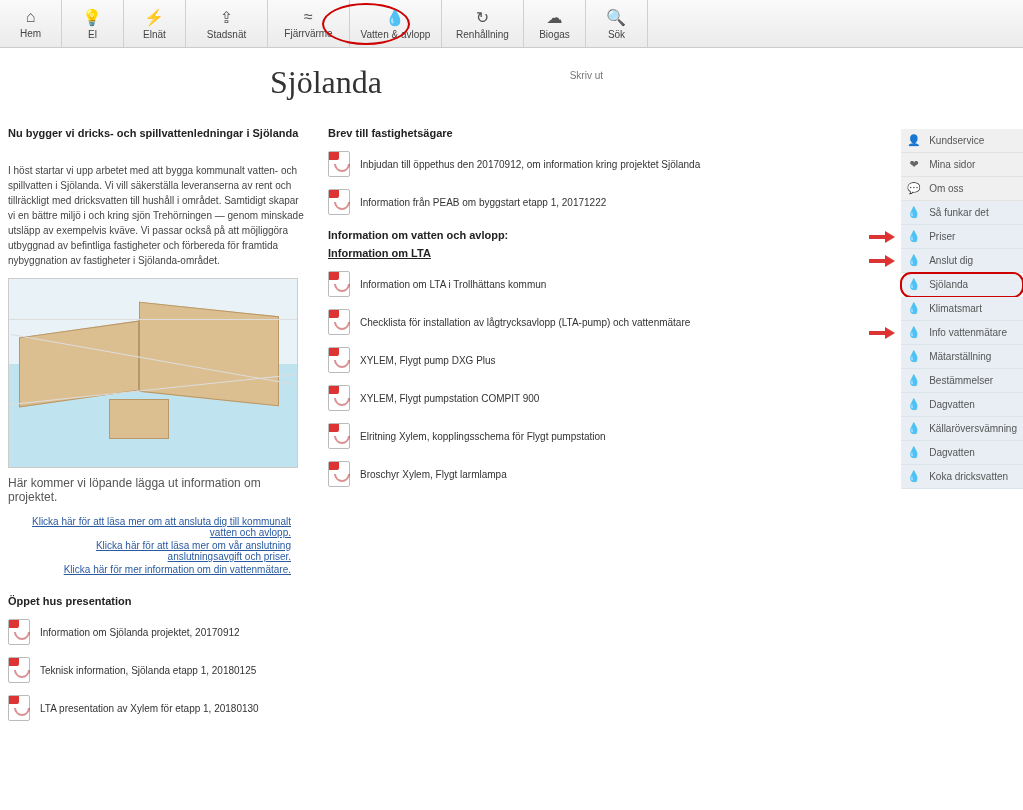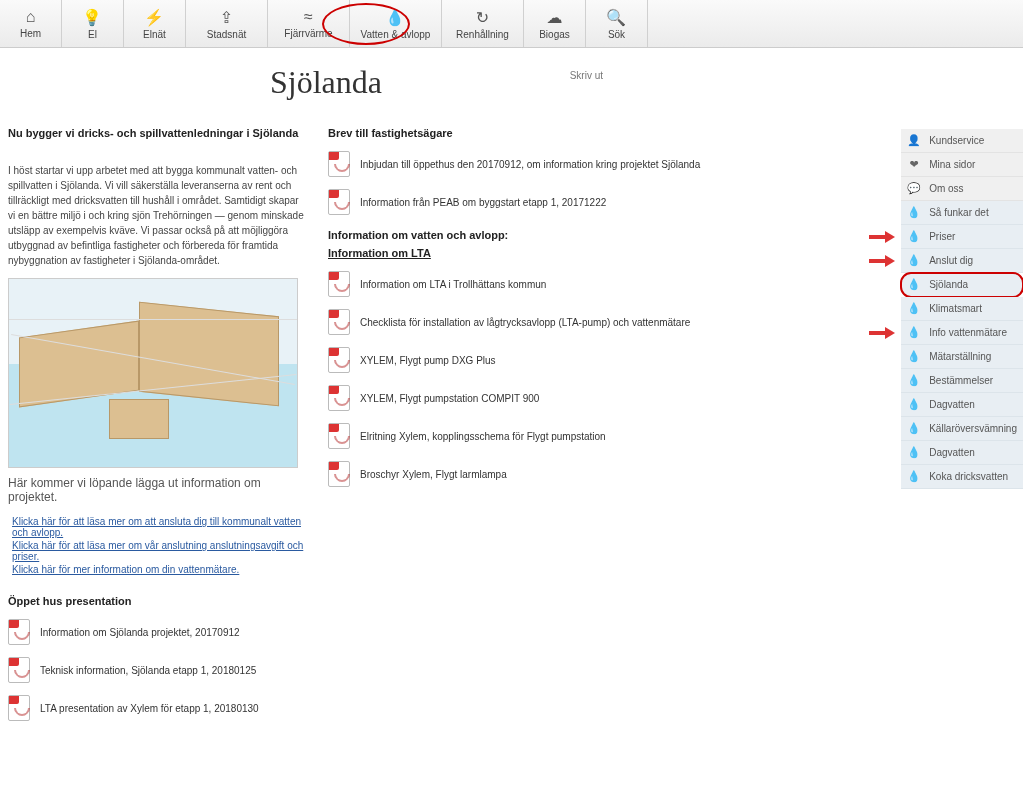--- a/index.html
+++ b/index.html
@@ -102,22 +102,23 @@
     position:absolute;
     background: #dcbf91;
     border: 1px solid #b89868;
   }
   .map-road { position:absolute; background:#ddd; height:1px; }
   .tiny-link {
     color: #2a5aa0;
     text-decoration: underline;
     font-size: 10px;
     display: block;
-    margin: 2px 4px;
+    margin: 2px 17px;
     cursor:pointer;
+    text-align:right;
   }
   .caption {
     font-size: 12px;
     color: #555;
     margin: 8px 0 12px 0;
   }
   
   .pdf-row {
     display: flex;
     align-items: center;

